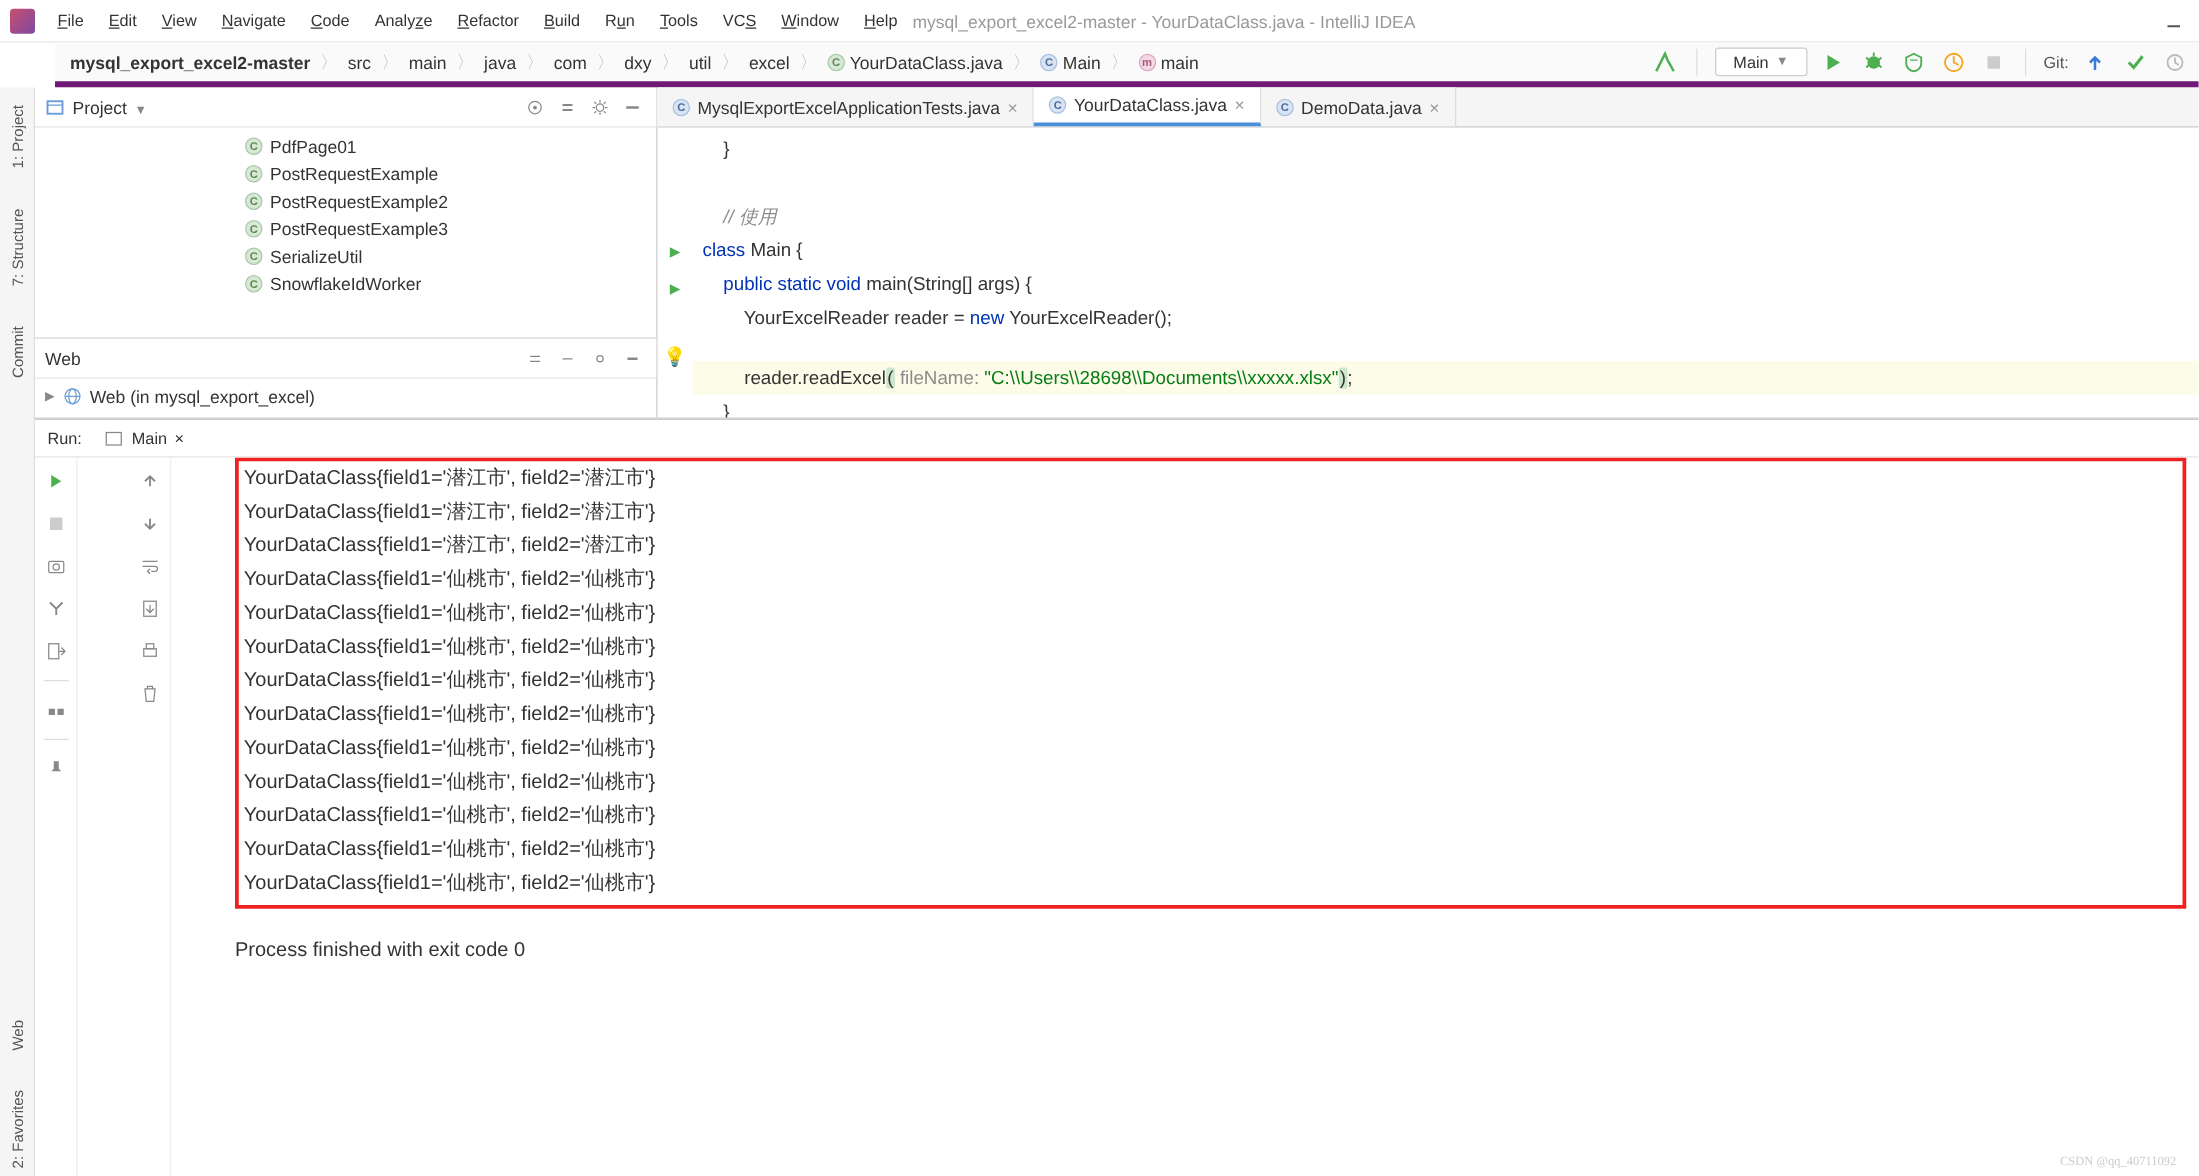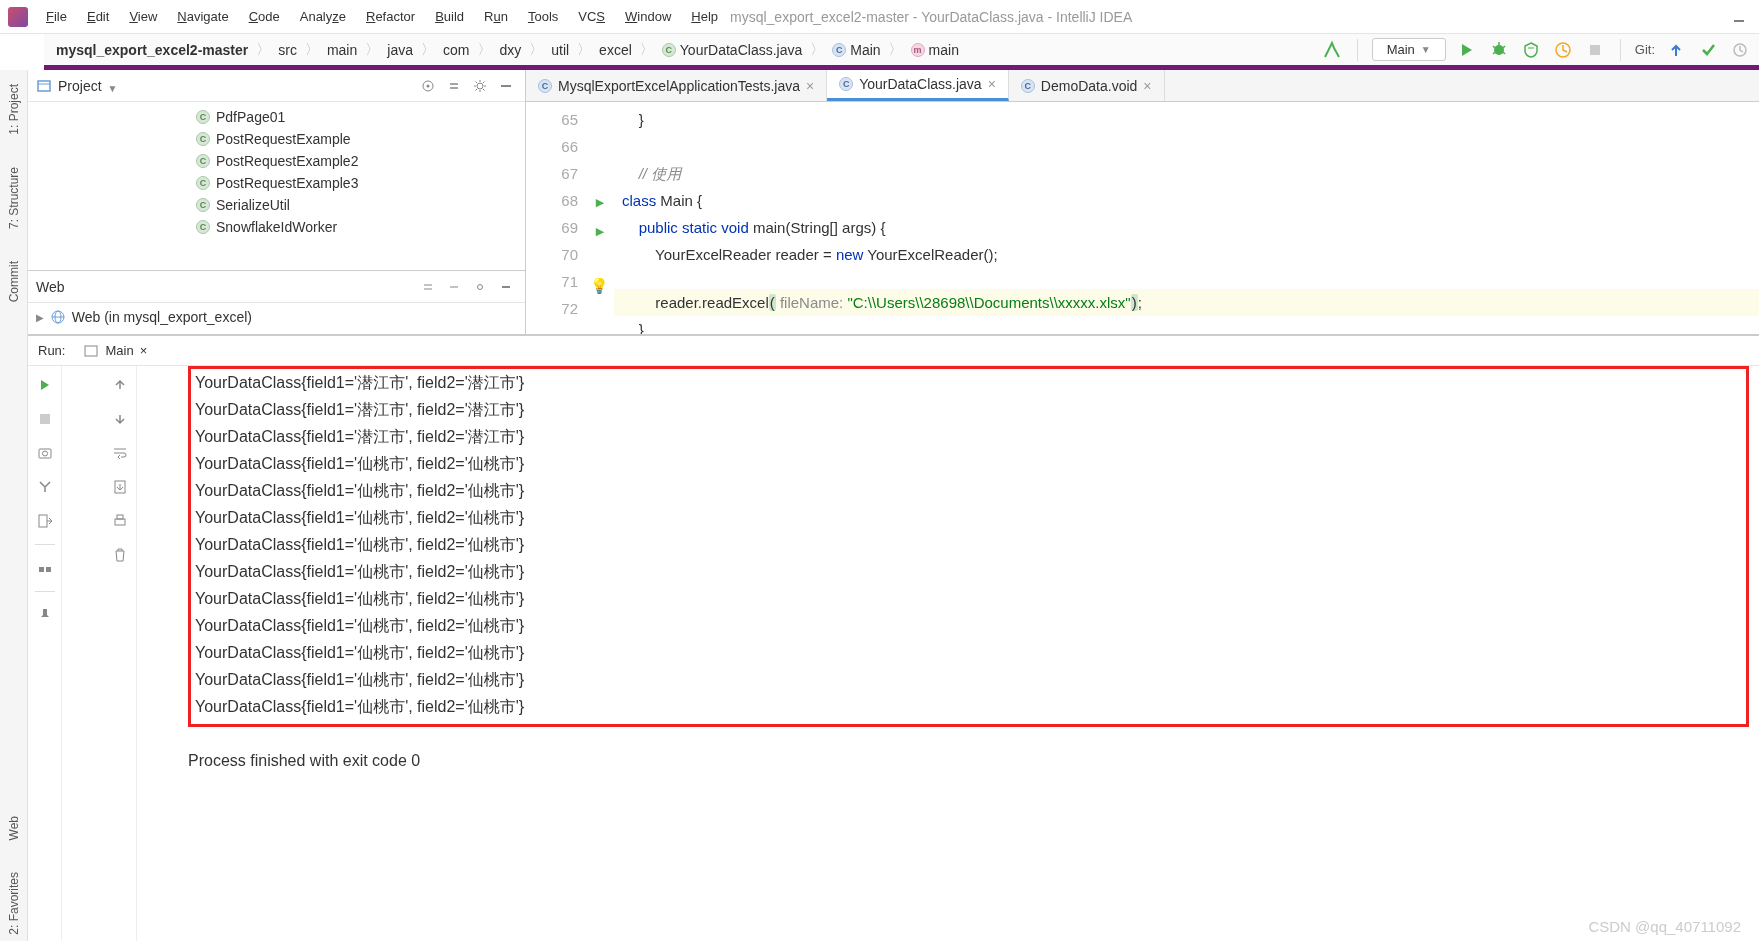--- a/index.html
+++ b/index.html
@@ -75,21 +75,21 @@
 .run-panel { flex: 1; display: flex; flex-direction: column; border-top: 1px solid #ccc; min-height: 0; }
 .run-header { height: 30px; display: flex; align-items: center; padding: 0 10px; gap: 10px; border-bottom: 1px solid #e5e5e5; }
 .run-config-tab { display: flex; align-items: center; gap: 6px; padding: 2px 8px; }
 .run-body { flex: 1; display: flex; min-height: 0; gap: 41px; }
 .run-toolbar { width: 34px; display: flex; flex-direction: column; align-items: center; padding: 8px 0; gap: 12px; border-right: 1px solid #eee; }
 .run-toolbar2 { width: 34px; display: flex; flex-direction: column; align-items: center; padding: 8px 0; gap: 12px; border-right: 1px solid #eee; }
 .run-output { flex: 1; padding: 0 10px 10px 10px; font-family: "Consolas","Menlo",monospace; font-size: 16px; overflow: auto; position: relative; }
 .output-box { border: 3px solid #e22; padding: 0 4px 4px 4px; margin-bottom: 20px; }
 .out-line { white-space: pre; line-height: 27px; }
 .out-exit { color: #333; margin-top: 20px; }
-.watermark { position: absolute; right: 18px; bottom: 6px; color: #ccc; font-size: 15px; font-family: Liberation Sans, sans-serif; }
+.watermark { position: absolute; right: 18px; bottom: 6px; color: #ccc; font-size: 10px; font-family: Liberation Serif, serif; }
 
 svg { display: block; }
 </style>
 </head>
 <body>
 
 <div class="menubar">
   <div class="app-logo"></div>
   <div class="menu-item"><u>F</u><span>ile</span></div>
   <div class="menu-item"><u>E</u>dit</div>
@@ -332,35 +332,25 @@
               <span>MysqlExportExcelApplicationTests.java</span>
               <span class="close">×</span>
             </div>
             <div class="editor-tab active">
               <span class="c-icon blue">C</span>
               <span>YourDataClass.java</span>
               <span class="close">×</span>
             </div>
             <div class="editor-tab">
               <span class="c-icon blue">C</span>
-              <span>DemoData.void</span>
+              <span>DemoData.java</span>
               <span class="close">×</span>
             </div>
           </div>
         <div class="editor-body">
-          <div class="gutter" id="gutter">
-              <div>65</div>
-              <div>66</div>
-              <div>67</div>
-              <div>68</div>
-              <div>69</div>
-              <div>70</div>
-              <div>71</div>
-              <div>72</div>
-            </div>
           <div class="gutter-icons" id="gutter-icons">
               <div>&nbsp;</div>
               <div>&nbsp;</div>
               <div>&nbsp;</div>
               <div><span class="run-gutter">▶</span></div>
               <div><span class="run-gutter">▶</span></div>
               <div>&nbsp;</div>
               <div><span class="bulb">💡</span></div>
               <div>&nbsp;</div>
             </div>

